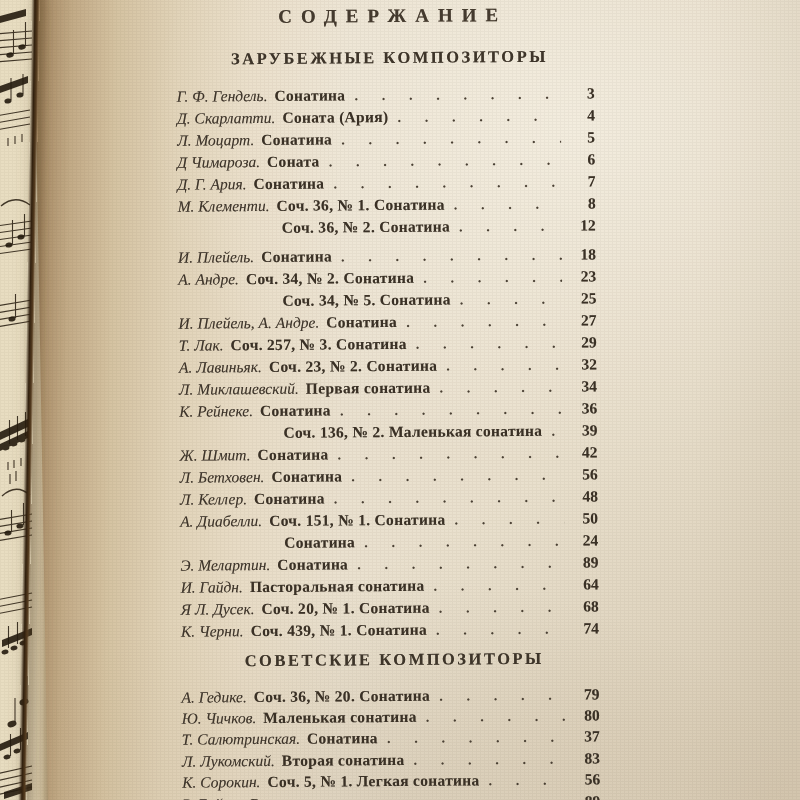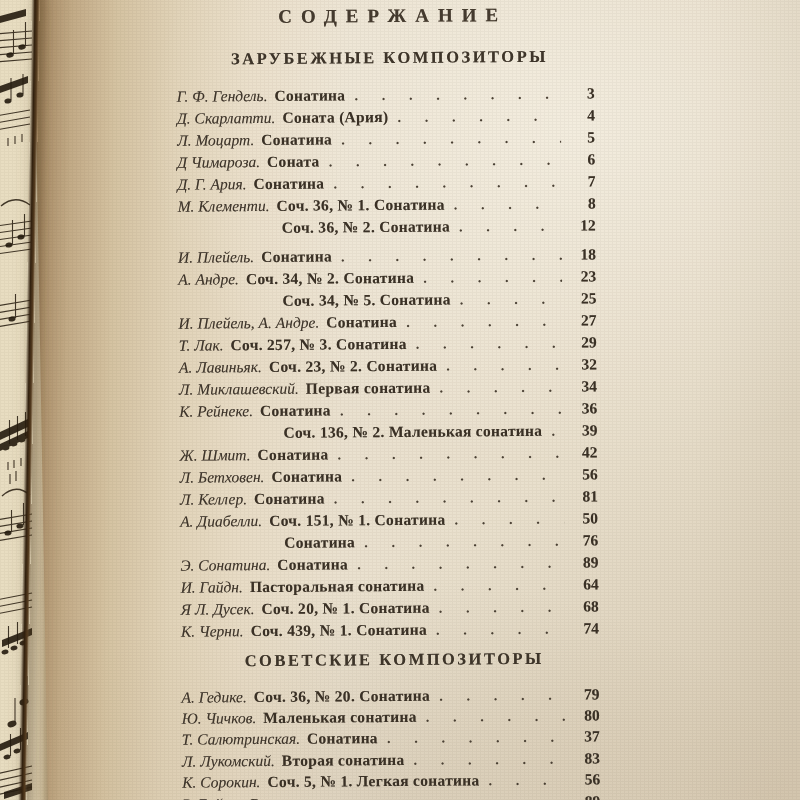--- a/index.html
+++ b/index.html
@@ -298,37 +298,37 @@
 
   <div class="row">
     <span class="entry-text"><i class="composer">Л. Бетховен.</i><span class="work">Сонатина</span></span>
     <span class="dots"></span>
     <span class="pagenum">56</span>
   </div>
 
   <div class="row">
     <span class="entry-text"><i class="composer">Л. Келлер.</i><span class="work">Сонатина</span></span>
     <span class="dots"></span>
-    <span class="pagenum">81</span>
+    <span class="pagenum">48</span>
   </div>
 
   <div class="row">
     <span class="entry-text"><i class="composer">А. Диабелли.</i><span class="work">Соч. 151, № 1. Сонатина</span></span>
     <span class="dots"></span>
     <span class="pagenum">50</span>
   </div>
 
   <div class="row indent">
     <span class="entry-text"><span class="work">Сонатина</span></span>
     <span class="dots"></span>
-    <span class="pagenum">76</span>
-  </div>
-
-  <div class="row">
-    <span class="entry-text"><i class="composer">Э. Сонатина.</i><span class="work">Сонатина</span></span>
+    <span class="pagenum">24</span>
+  </div>
+
+  <div class="row">
+    <span class="entry-text"><i class="composer">Э. Мелартин.</i><span class="work">Сонатина</span></span>
     <span class="dots"></span>
     <span class="pagenum">89</span>
   </div>
 
   <div class="row">
     <span class="entry-text"><i class="composer">И. Гайдн.</i><span class="work">Пасторальная сонатина</span></span>
     <span class="dots"></span>
     <span class="pagenum">64</span>
   </div>
 

